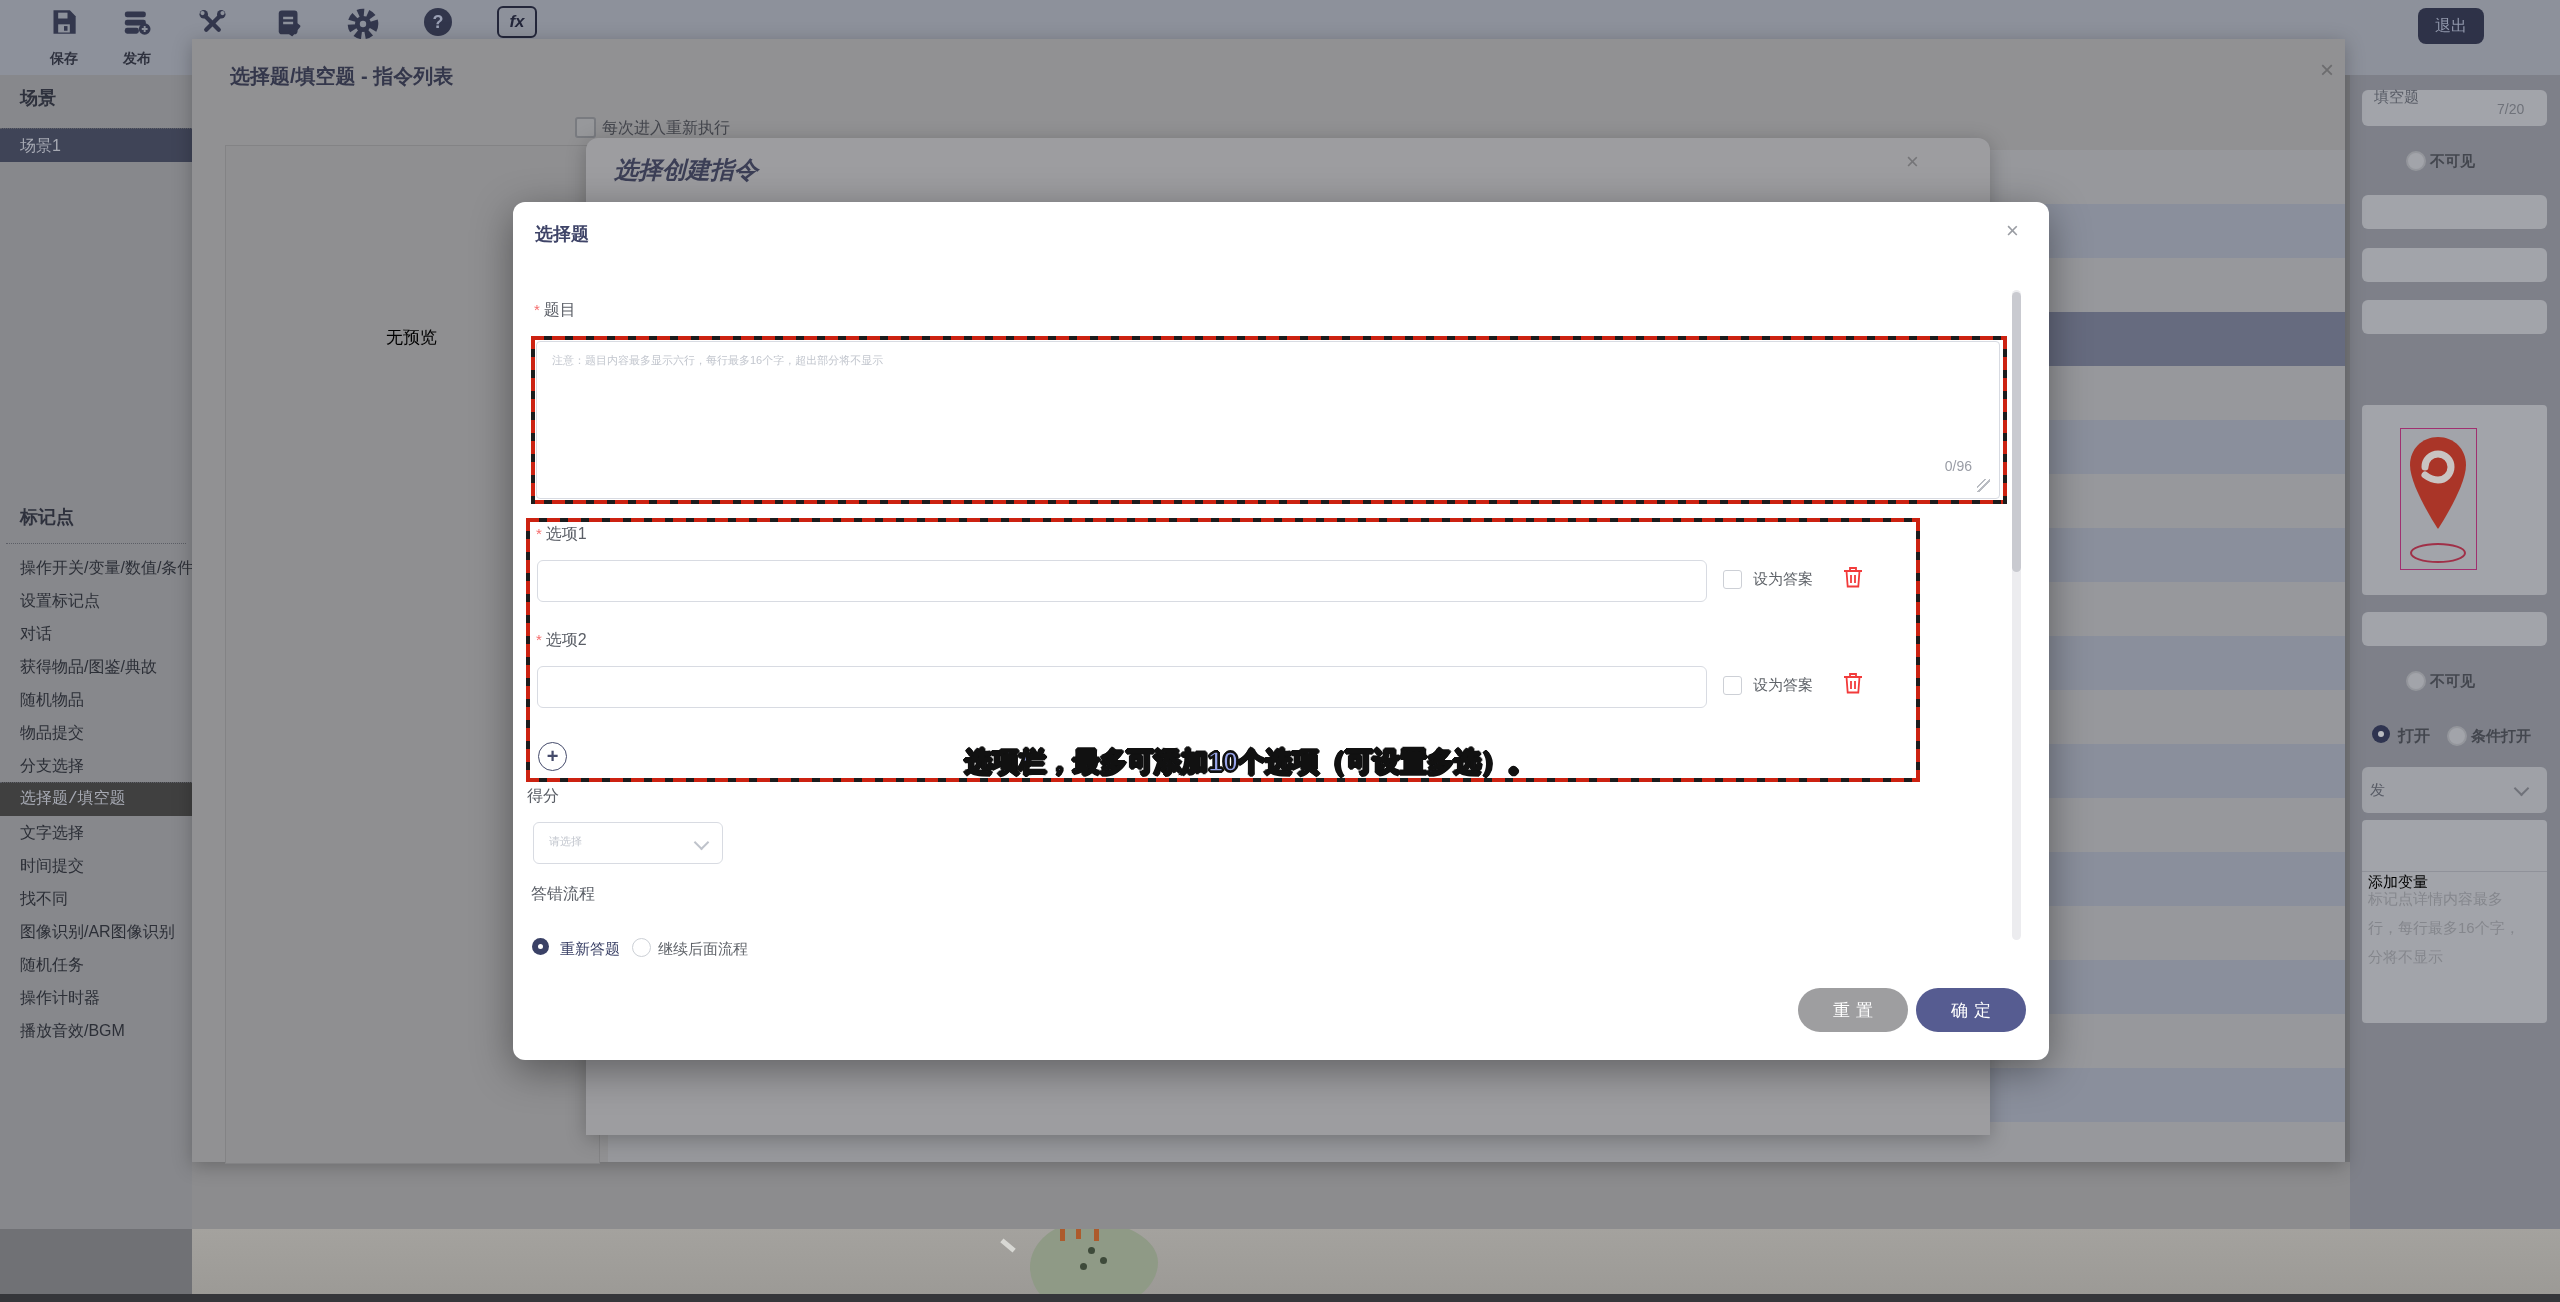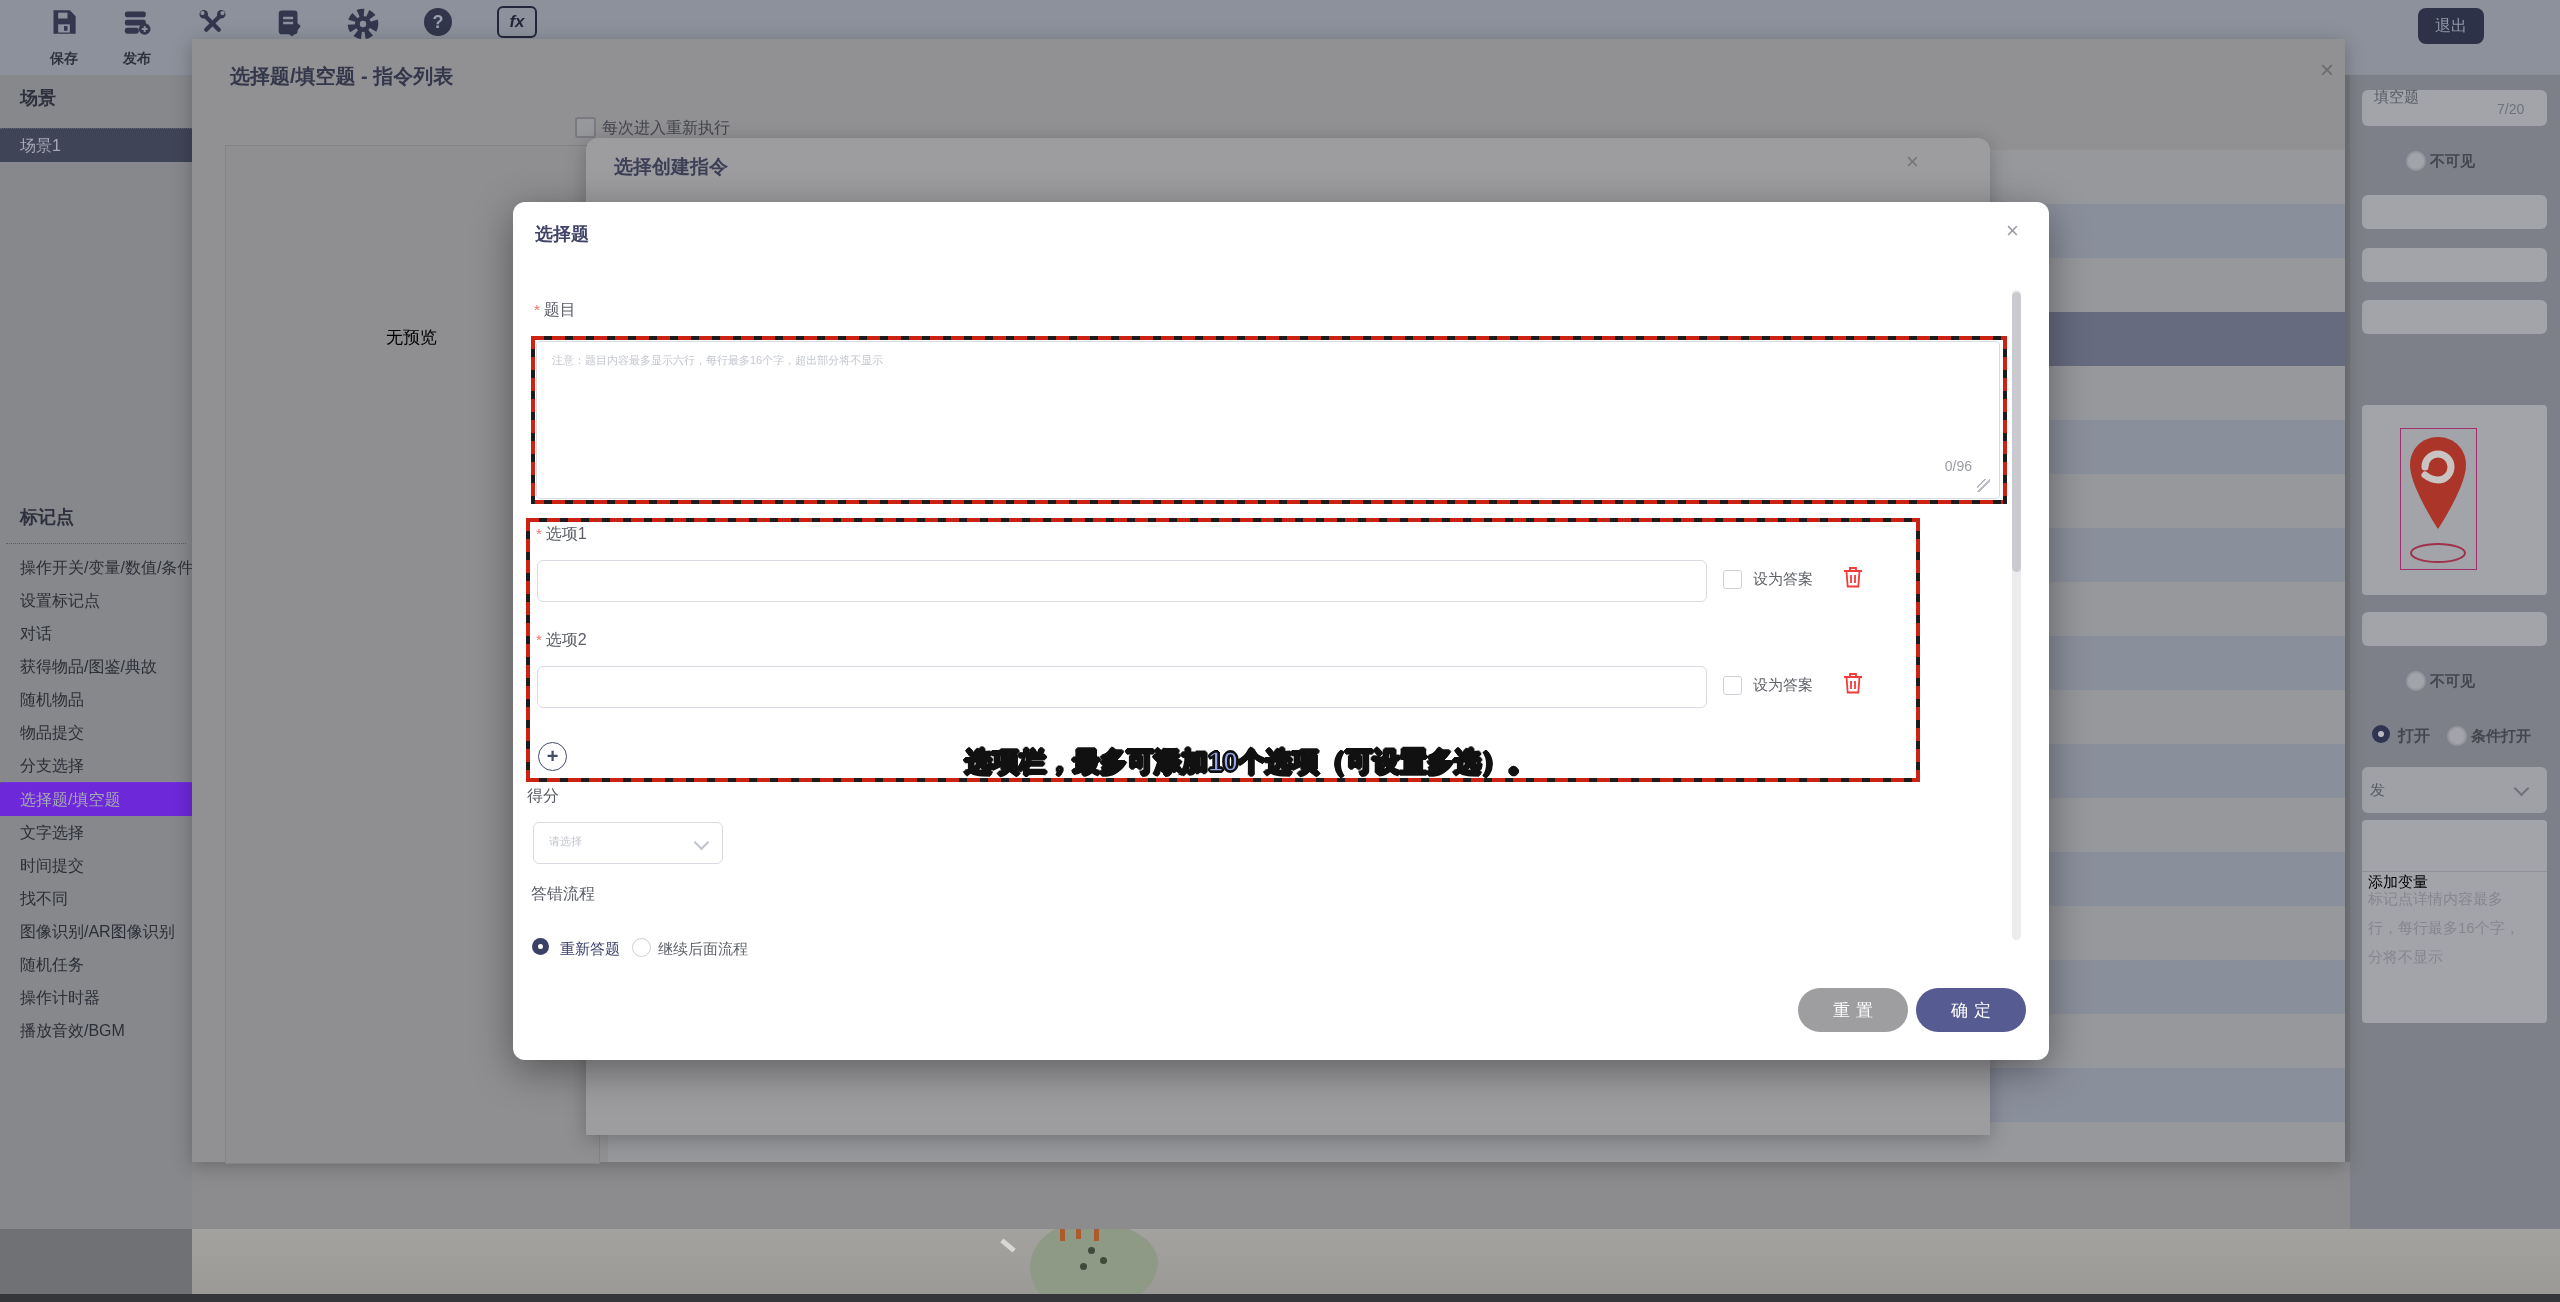--- a/index.html
+++ b/index.html
@@ -14,21 +14,21 @@
   .icon-fill{fill:#33374d;}
   .icon-bg{fill:#8d919b;}
   .help-circle{background:#32364c;border-radius:50%;color:#9aa0b4;font-weight:bold;font-size:18px;}
   .fx-box{border:2.5px solid #23263a;border-radius:6px;color:#23263a;font-size:17px;font-weight:bold;font-style:italic;}
   .exit-btn{background:#2e3248;border-radius:8px;color:#9298ac;font-size:16px;}
   .sidebar{left:0;top:75px;width:192px;height:1227px;background:#87888c;}
   .sb-header{font-size:18px;font-weight:bold;color:#2e313d;}
   .sb-dotted{border-top:1px dotted #5c5e66;}
   .sb-row{height:33px;line-height:33px;padding-left:20px;font-size:16px;color:#2c2f37;
           white-space:nowrap;overflow:hidden;}
-  .sb-row.selected{background:#6d28d9;color:#a6a9b3;border-top:1px dotted #5e6068;}
+  .sb-row.selected{background:#404040;color:#a6a9b3;border-top:1px dotted #5e6068;font-family:Liberation Mono, monospace;}
   .scene-row{background:#3f4457;color:#a6a9b3;border-top:1px dotted #5e6068;
              font-size:16px;line-height:33px;padding-left:20px;}
   
   .rpanel{left:2350px;top:75px;width:210px;height:1154px;background:#7e8089;}
   .rp-box{background:#a2a4aa;border-radius:6px;}
   .rp-text{color:#585c66;font-size:15px;}
   .rp-radio{border-radius:50%;background:#a2a4aa;border:2px solid #94969c;}
   .rp-radio-on{border-radius:50%;background:#2f3450;}
   .rp-label{font-size:15px;font-weight:bold;color:#43464e;}
   .chev{width:9px;height:9px;border-right:2px solid #70727a;border-bottom:2px solid #70727a;transform:rotate(45deg);}
@@ -44,21 +44,21 @@
   .m1-title{font-size:20px;font-weight:bold;color:#34374b;}
   .m-close{color:#6c6c6e;font-size:24px;line-height:20px;cursor:pointer;}
   .preview{background:#8f8f91;border:1px solid #838385;}
   .preview-txt{color:#000000;font-size:17px;text-align:center;}
   .m1-check{border:2px solid #797b80;border-radius:3px;background:#97989b;}
   .m1-chklabel{font-size:16px;color:#45474e;}
   .bands{background:repeating-linear-gradient(180deg,#97989c 0,#97989c 54px,#8a8f9c 54px,#8a8f9c 108px);overflow:hidden;}
   .band-dark{background:#666b7f;}
   
   .modal2{background:#9d9da0;border-radius:12px 12px 0 0;box-shadow:0 4px 20px rgba(0,0,0,.25);}
-  .m2-title{font-size:19px;font-weight:bold;color:#3c3f56;}
+  .m2-title{font-size:24px;font-weight:bold;color:#3c3f56;font-style:italic;}
   
   .dialog{background:#ffffff;border-radius:12px;box-shadow:0 10px 40px rgba(0,0,0,.4);}
   .d-title{font-size:18px;font-weight:bold;color:#3f4468;}
   .d-close{color:#9a9da3;font-size:22px;line-height:18px;cursor:pointer;}
   .d-label{font-size:16px;color:#5a5e66;}
   .req{color:#f56c6c;margin-right:4px;font-size:15px;}
   .d-input{border:1.5px solid #d8dbe2;border-radius:6px;background:#fff;}
   .d-area{border:1.5px solid #d8dbe2;border-radius:4px;background:#fff;}
   .d-ph{color:#c2c6ce;font-size:11px;}
   .d-count{color:#9a9da6;font-size:14px;text-align:right;}

